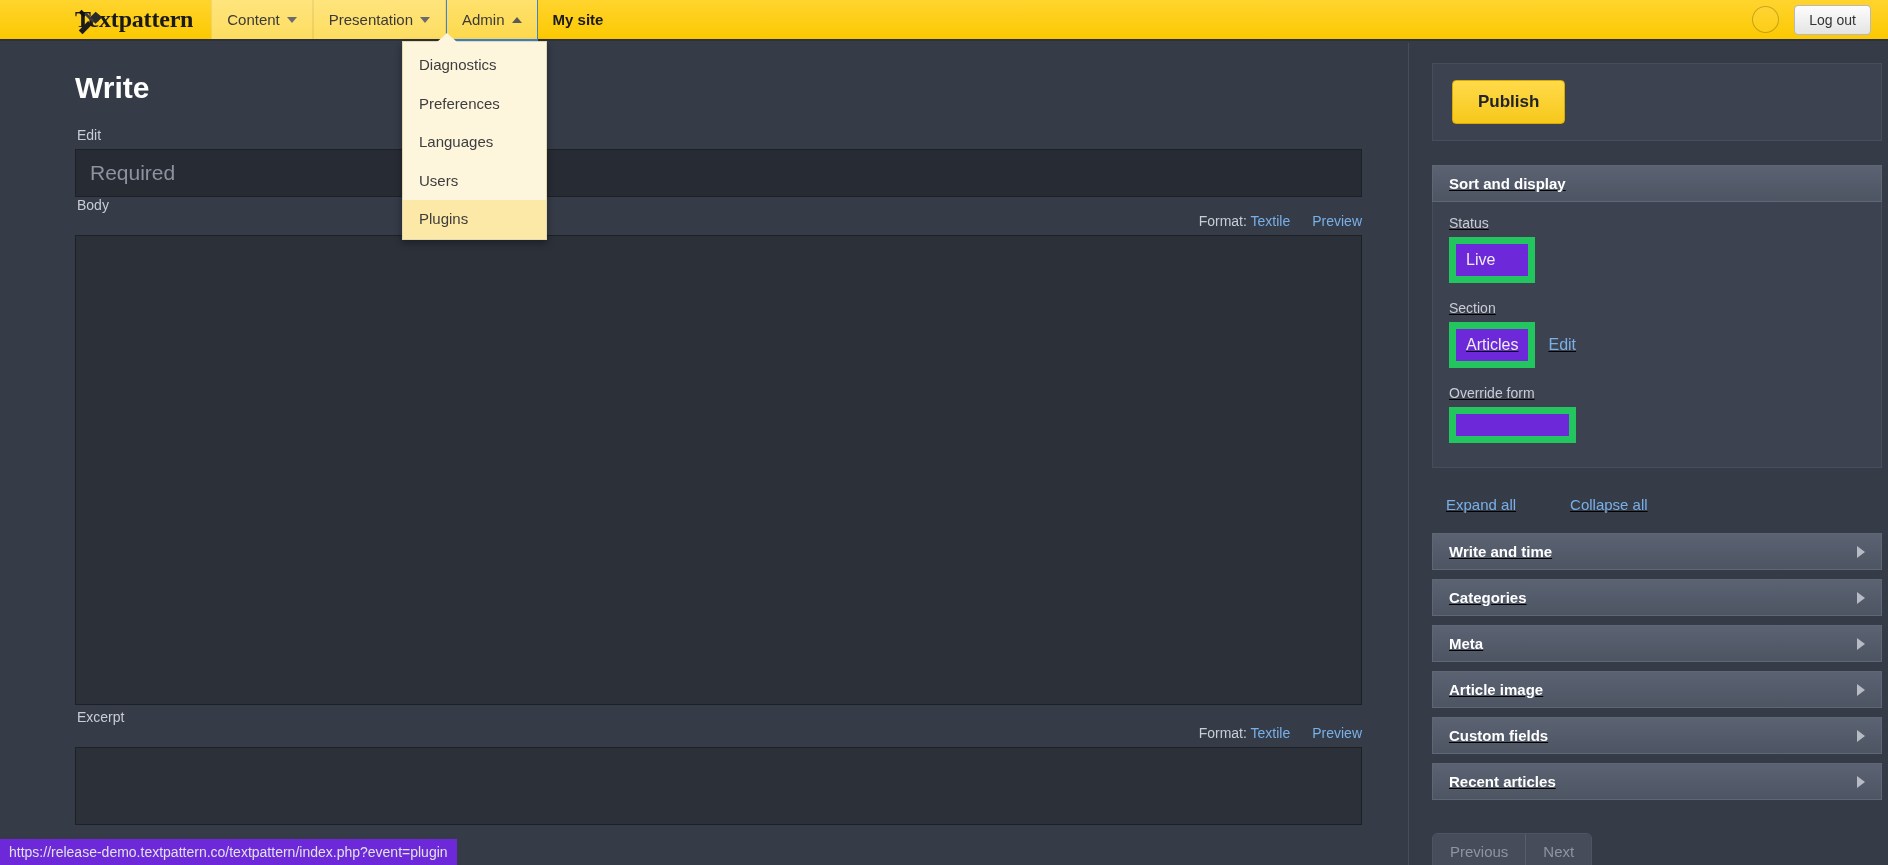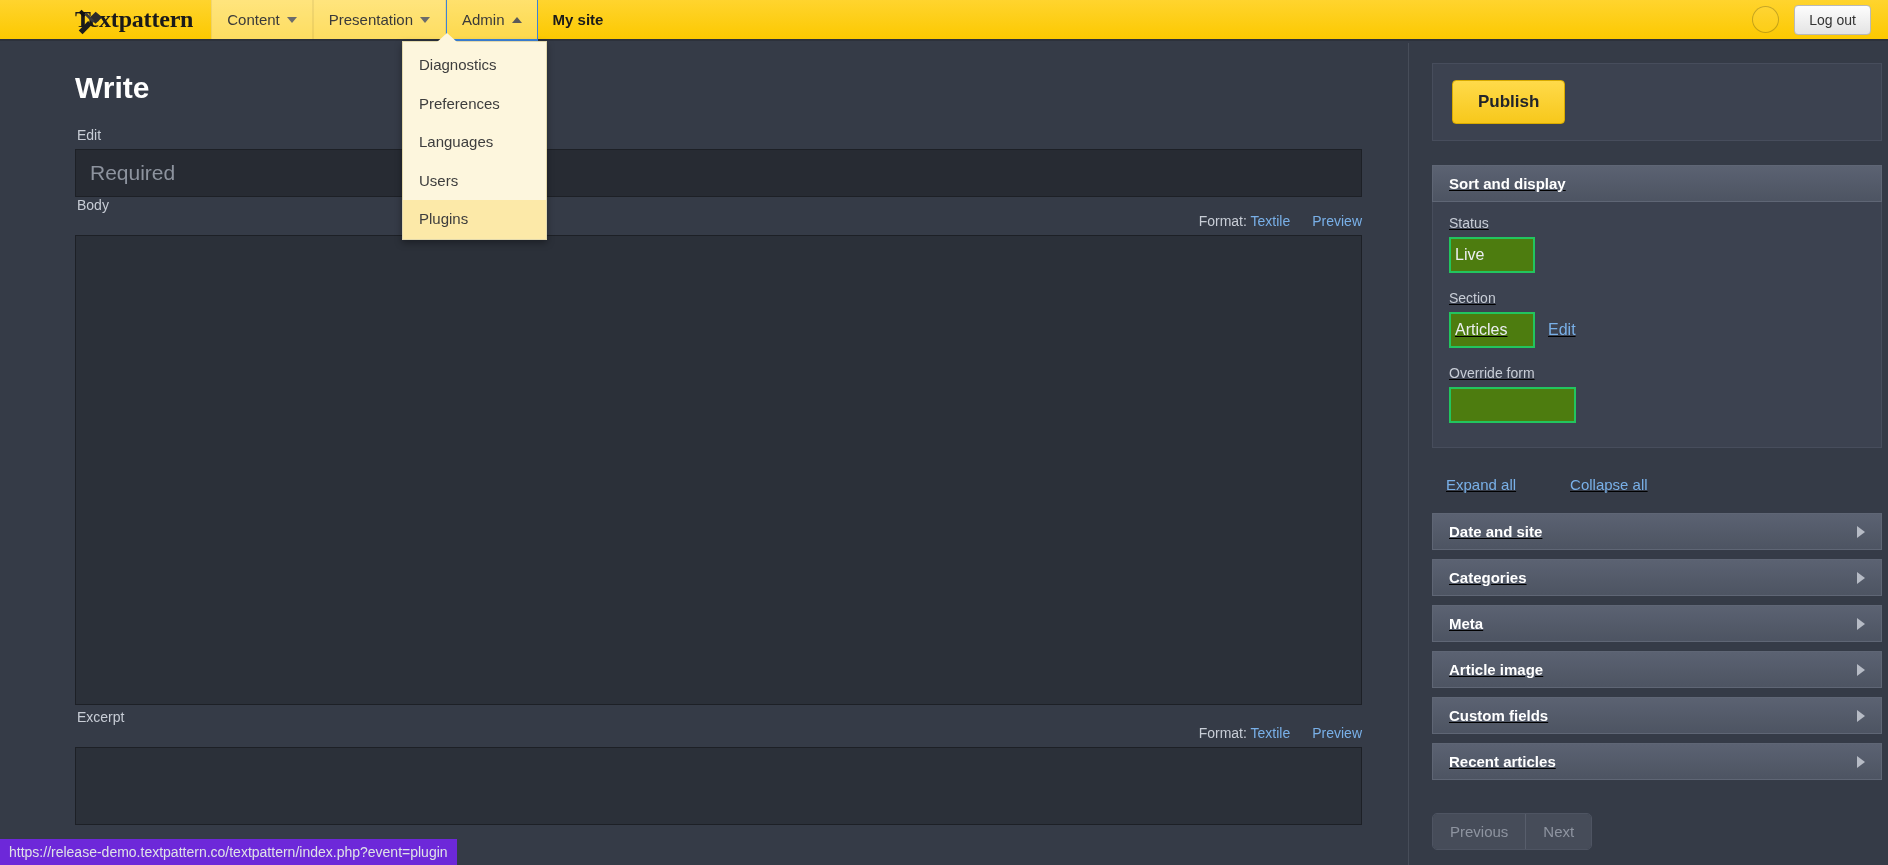--- a/index.html
+++ b/index.html
@@ -214,25 +214,25 @@
     background: #3c4250;
     border: 1px solid #474d5c;
     border-top: none;
     padding: 13px 16px 20px 16px;
   }
   .side-label {
     font-size: 14px; color: #c8cdd6;
     display: block; margin-bottom: 6px;
   }
   .side-field {
-    background: #4d7c0f;
-    border: 2px solid #22c55e;
+    background: #6d28d9;
+    border: 7px solid #22c55e;
     color: #eceef2;
     font-size: 16px;
-    padding: 7px 4px;
+    padding: 7px 10px;
     display: inline-block;
     min-width: 86px;
     cursor: pointer;
   }
   .side-field.blank { min-width: 127px; height: 36px; }
   .inline-row { display: flex; align-items: center; gap: 13px; }
   .group-gap { margin-top: 17px; }
 
   .expand-row {
     display: flex; gap: 54px;
@@ -375,21 +375,21 @@
     </div>
 
     <div class="expand-row">
       <span class="link">Expand all</span>
       <span class="link">Collapse all</span>
     </div>
 
     <div class="acc-wrap">
       <div class="acc">
         <div class="panel-head">
-          <span>Date and site</span>
+          <span>Write and time</span>
           <span class="tri"></span>
         </div>
       </div>
       <div class="acc">
         <div class="panel-head">
           <span>Categories</span>
           <span class="tri"></span>
         </div>
       </div>
       <div class="acc">

